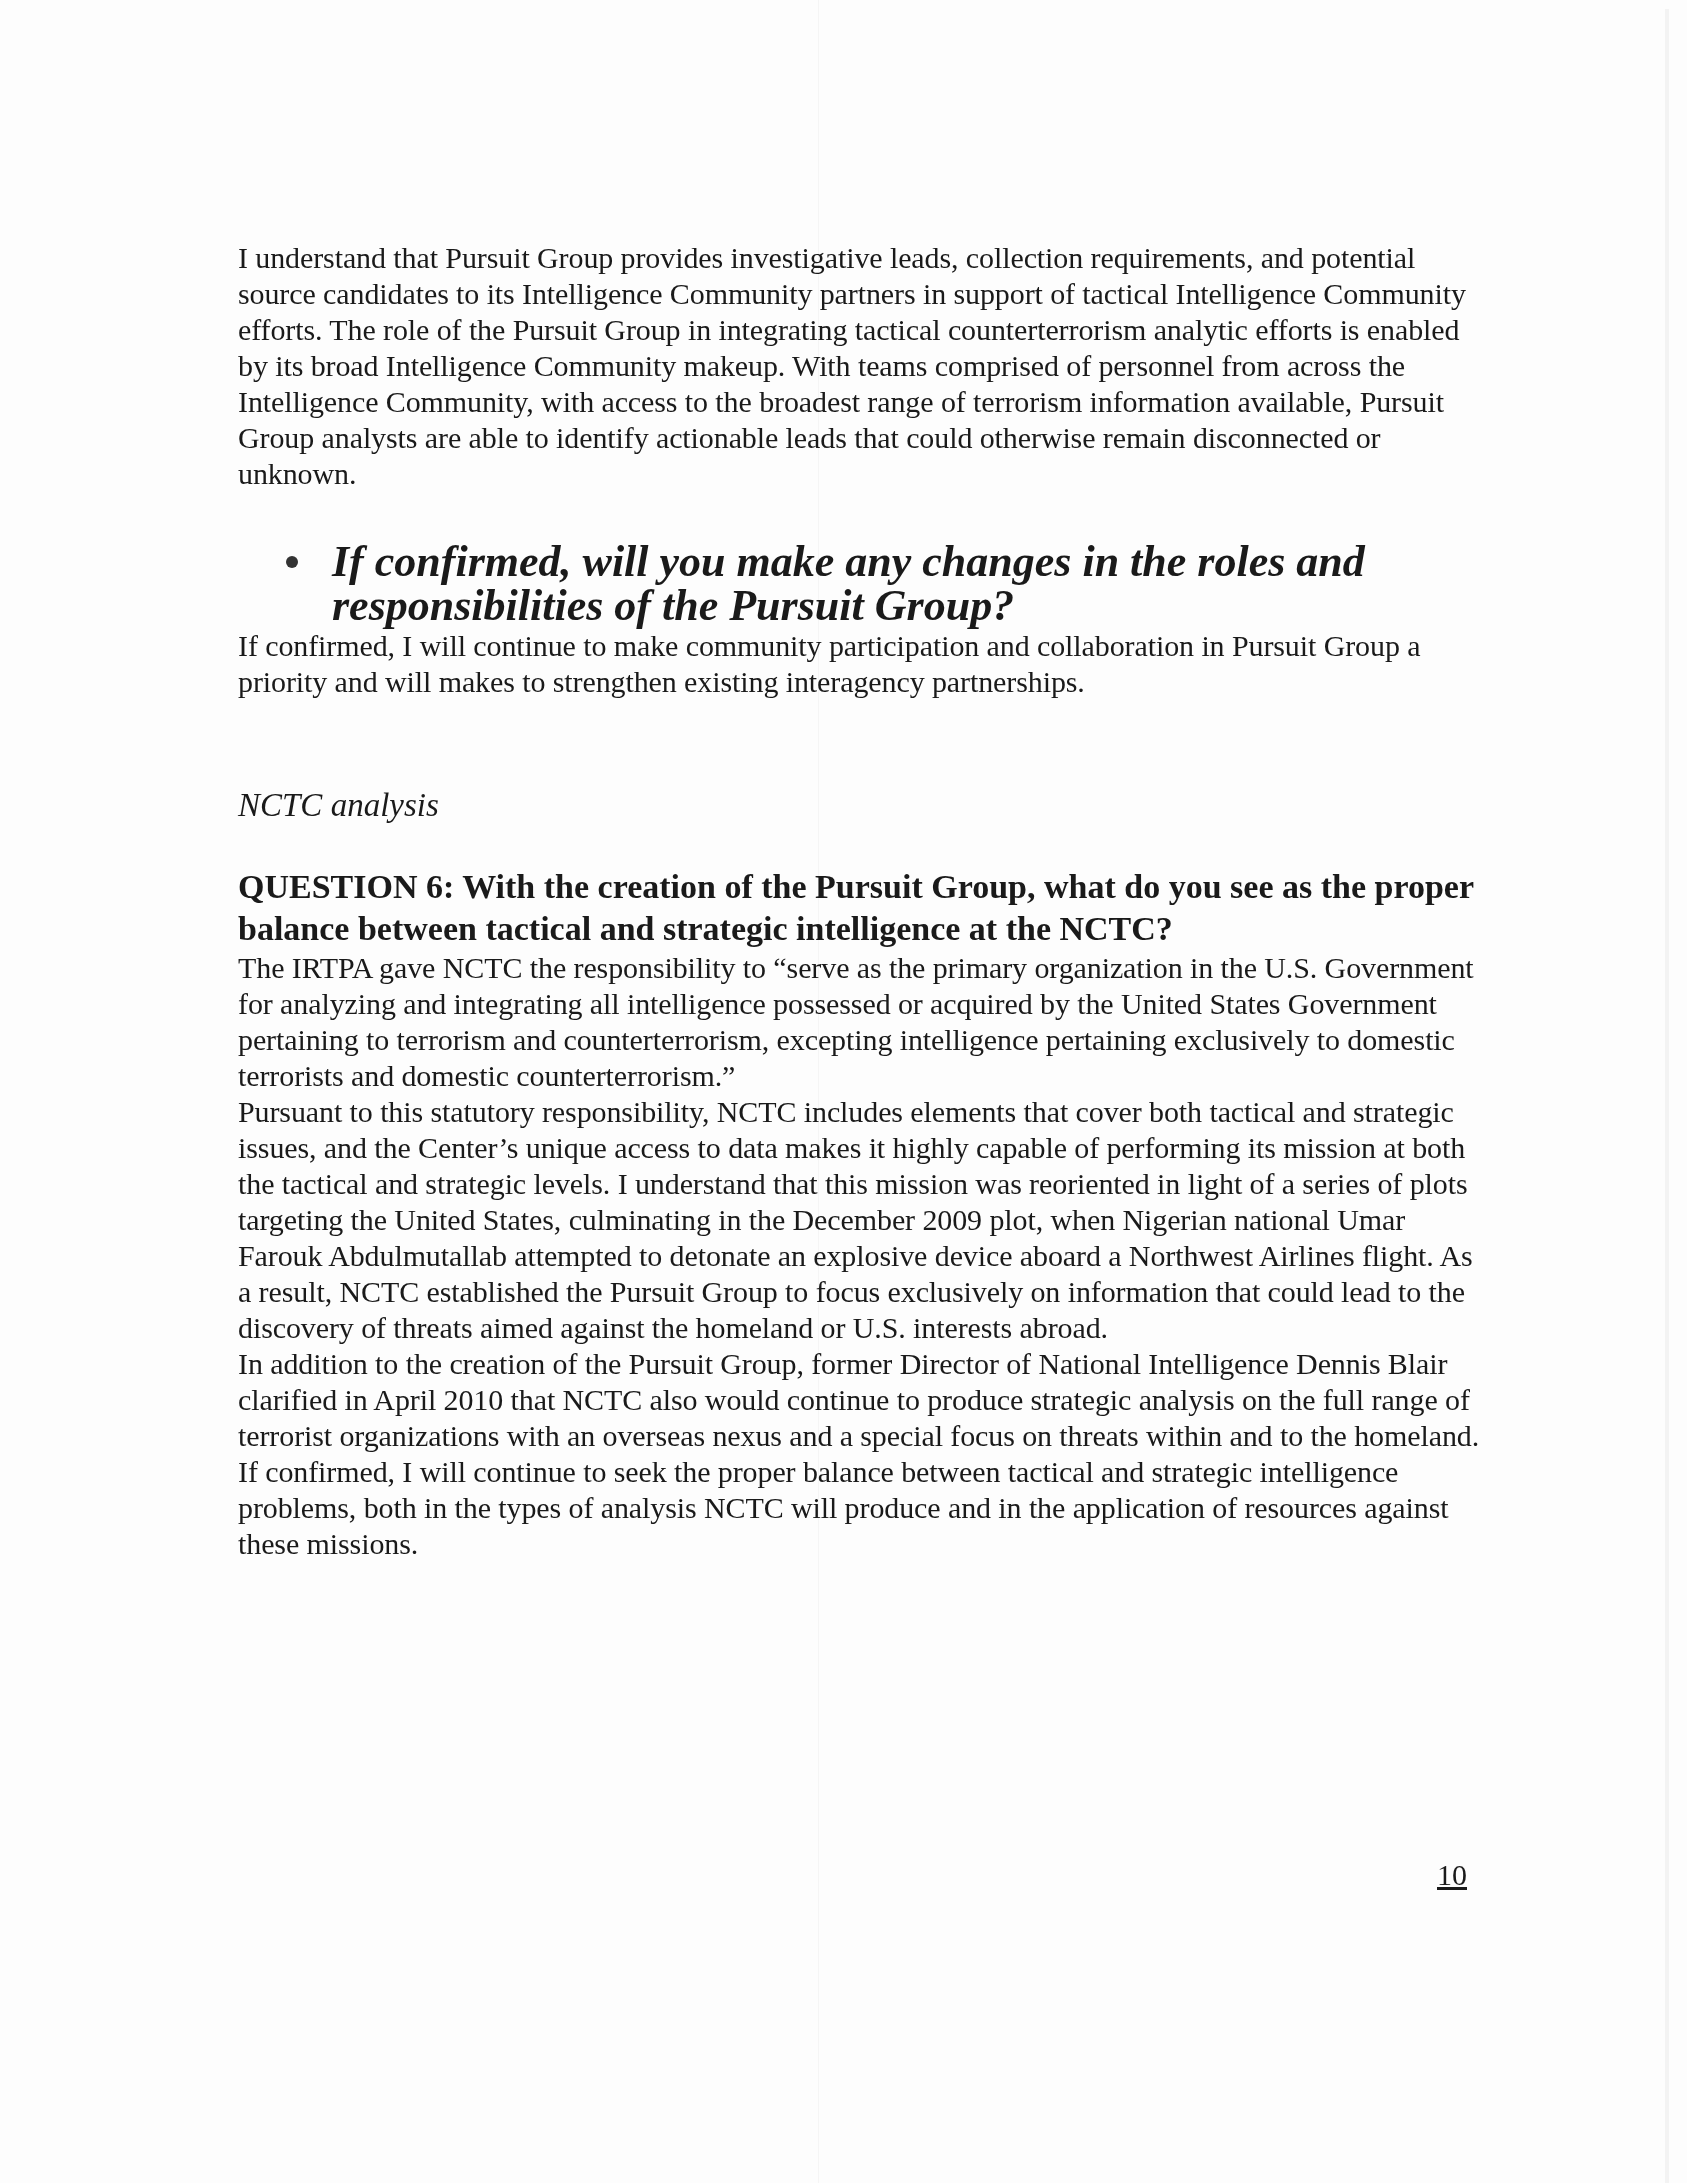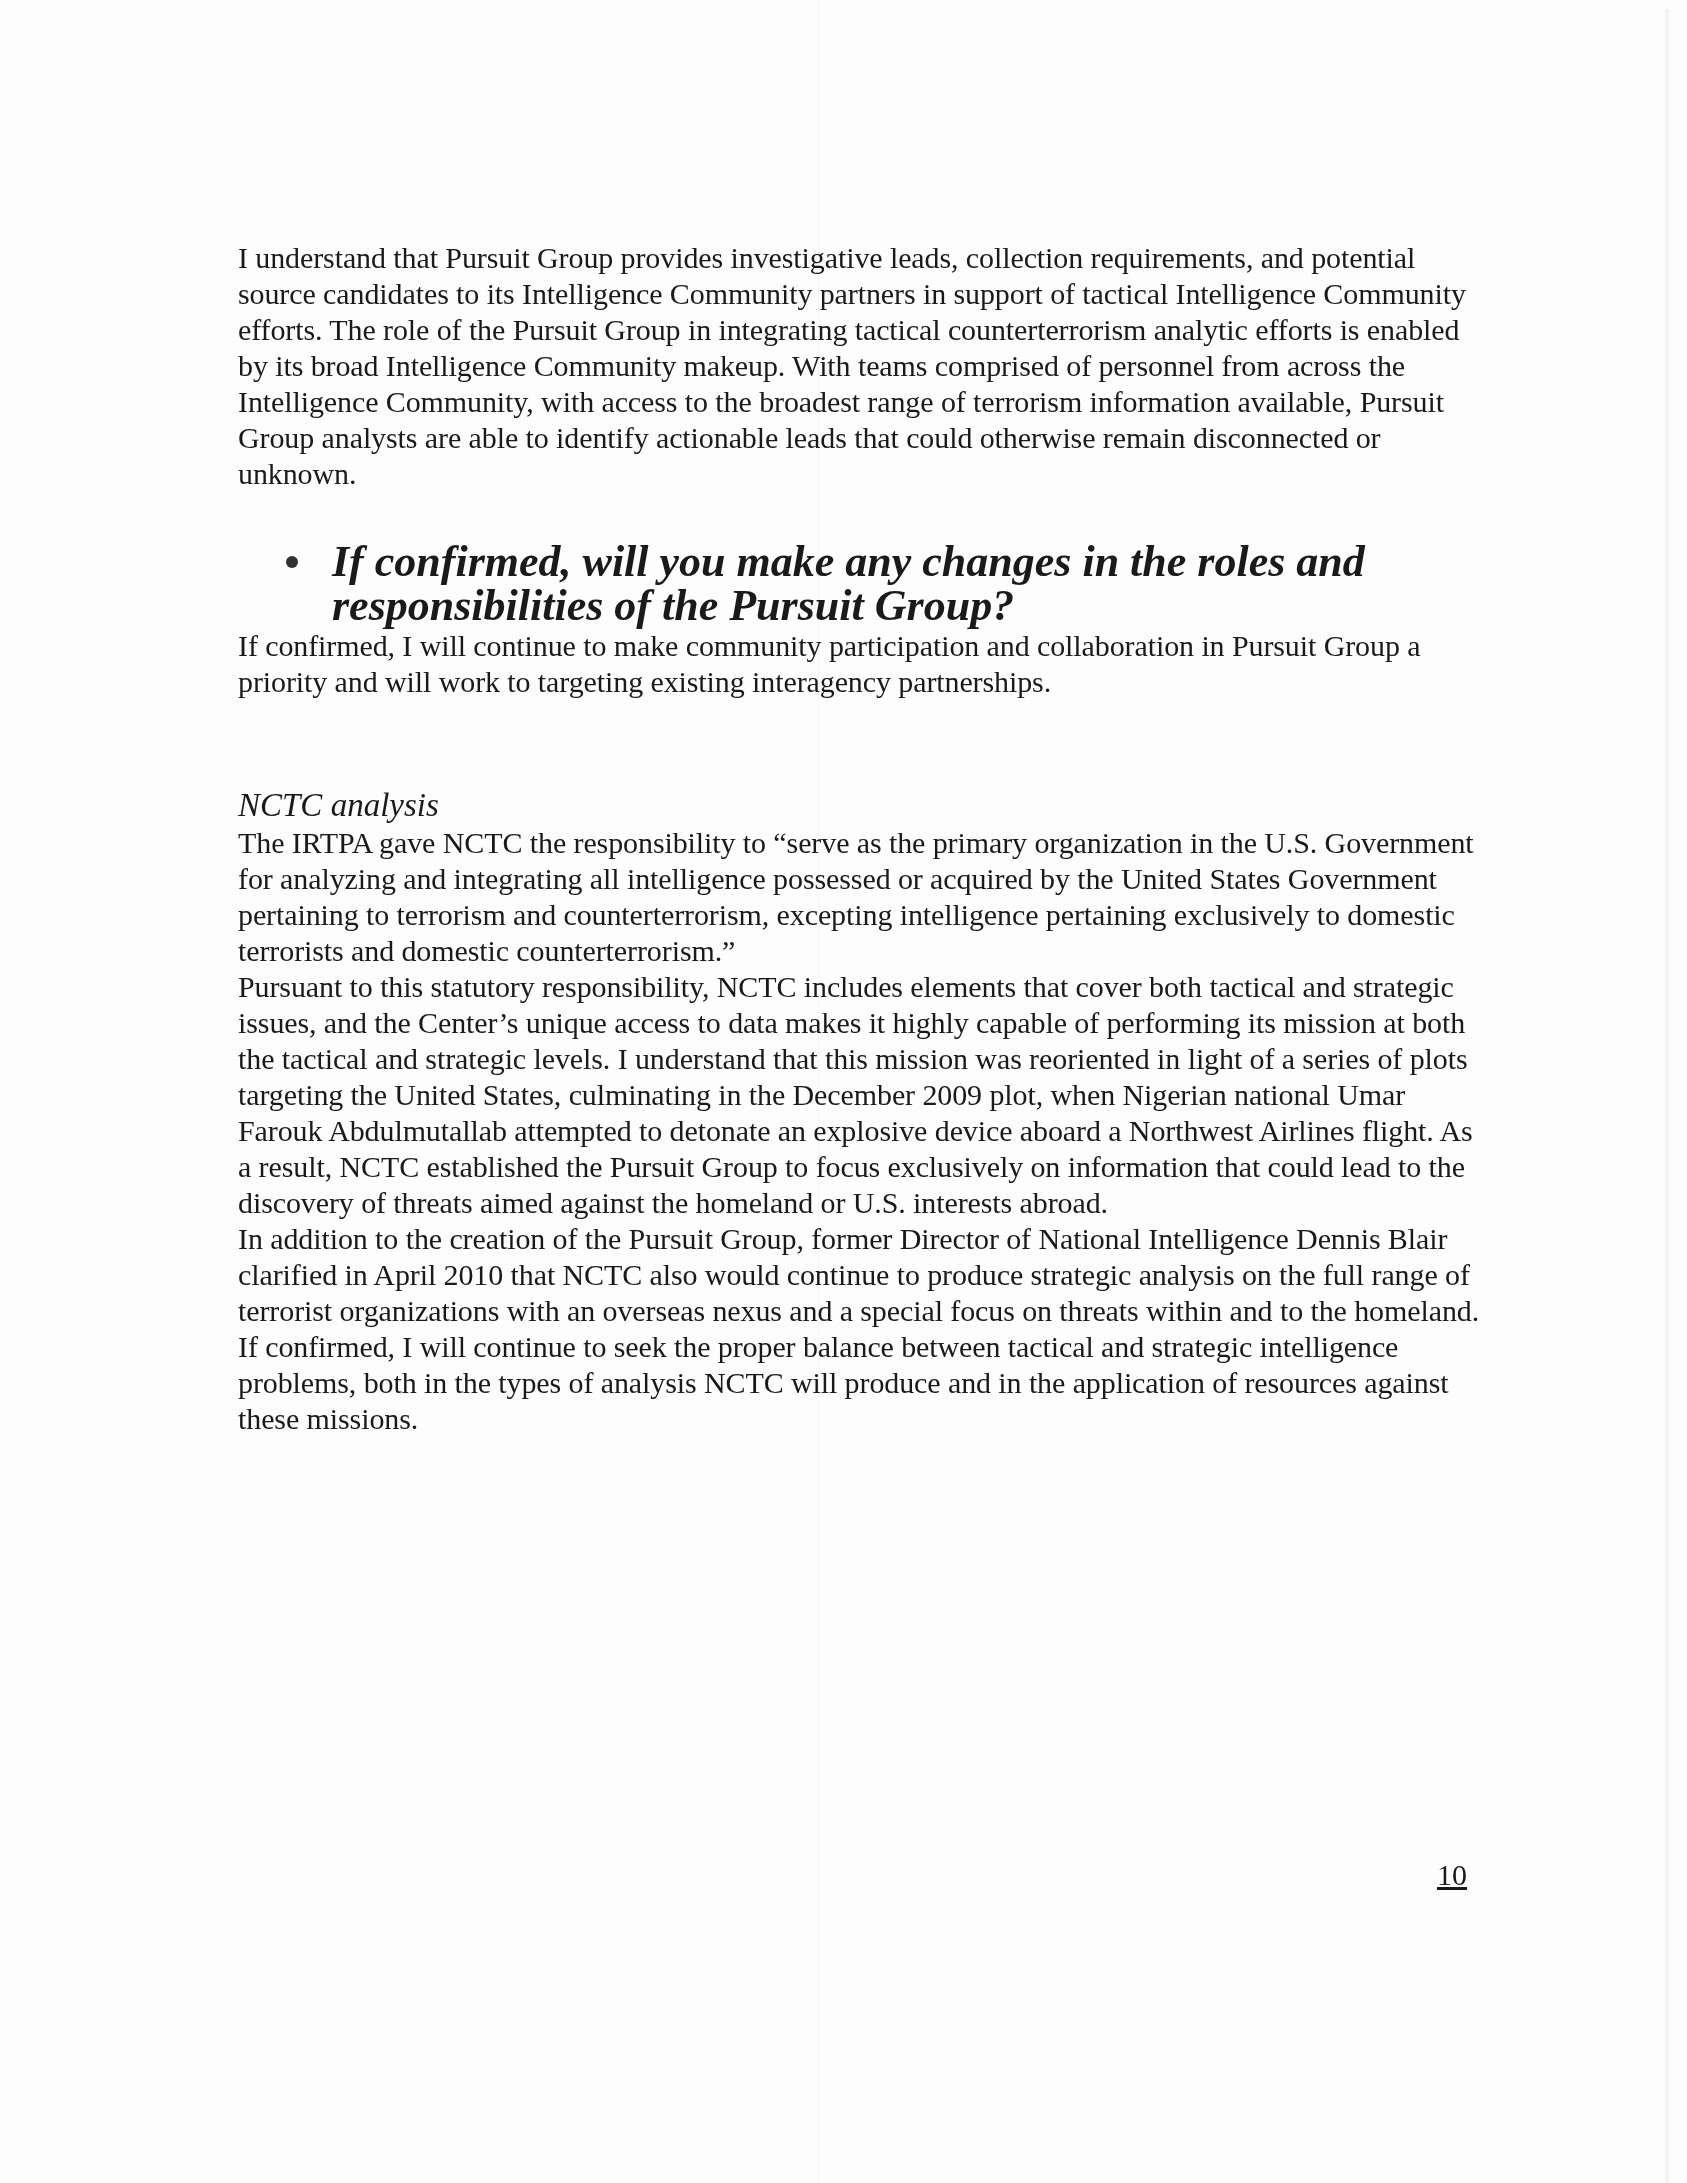--- a/index.html
+++ b/index.html
@@ -58,24 +58,25 @@
 
 <div class="page">
 
   <p class="body">I understand that Pursuit Group provides investigative leads, collection requirements, and potential source candidates to its Intelligence Community partners in support of tactical Intelligence Community efforts.  The role of the Pursuit Group in integrating tactical counterterrorism analytic efforts is enabled by its broad Intelligence Community makeup.  With teams comprised of personnel from across the Intelligence Community, with access to the broadest range of terrorism information available, Pursuit Group analysts are able to identify actionable leads that could otherwise remain disconnected or unknown.</p>
 
   <div class="bullet-q">
     <span class="bullet-dot"></span>
     <span>If confirmed, will you make any changes in the roles and responsibilities of the Pursuit Group?</span>
   </div>
 
-  <p class="body gap-small">If confirmed, I will continue to make community participation and collaboration in Pursuit Group a priority and will work to targeting existing interagency partnerships.</p>
+  <p class="body gap-small">If confirmed, I will continue to make community participation and collaboration in Pursuit Group a priority and will makes to strengthen existing interagency partnerships.</p>
 
   <div class="section-title">NCTC analysis</div>
 
+  <div class="question">QUESTION 6:  With the creation of the Pursuit Group, what do you see as the proper balance between tactical and strategic intelligence at the NCTC?</div>
 
   <p class="body gap-after-q">The IRTPA gave NCTC the responsibility to “serve as the primary organization in the U.S. Government for analyzing and integrating all intelligence possessed or acquired by the United States Government pertaining to terrorism and counterterrorism, excepting intelligence pertaining exclusively to domestic terrorists and domestic counterterrorism.”</p>
 
   <p class="body gap-para">Pursuant to this statutory responsibility, NCTC includes elements that cover both tactical and strategic issues, and the Center’s unique access to data makes it highly capable of performing its mission at both the tactical and strategic levels.  I understand that this mission was reoriented in light of a series of plots targeting the United States, culminating in the December 2009 plot, when Nigerian national Umar Farouk Abdulmutallab attempted to detonate an explosive device aboard a Northwest Airlines flight.  As a result, NCTC established the Pursuit Group to focus exclusively on information that could lead to the discovery of threats aimed against the homeland or U.S. interests abroad.</p>
 
   <p class="body gap-para">In addition to the creation of the Pursuit Group, former Director of National Intelligence Dennis Blair clarified in April 2010 that NCTC also would continue to produce strategic analysis on the full range of terrorist organizations with an overseas nexus and a special focus on threats within and to the homeland.  If confirmed, I will continue to seek the proper balance between tactical and strategic intelligence problems, both in the types of analysis NCTC will produce and in the application of resources against these missions.</p>
 </div>
 
 <div class="page-number">10</div>
 

